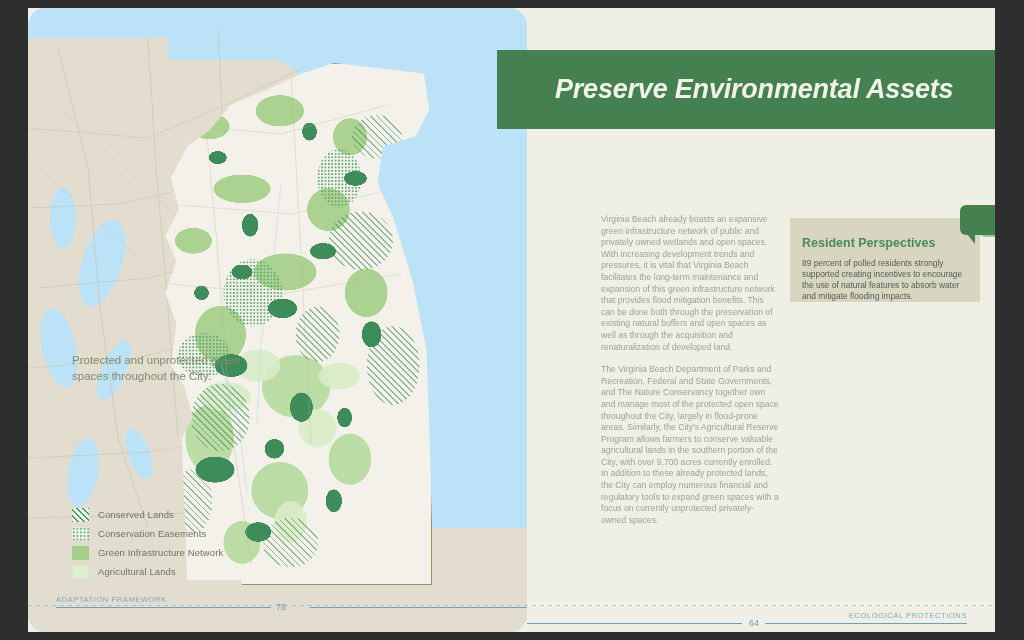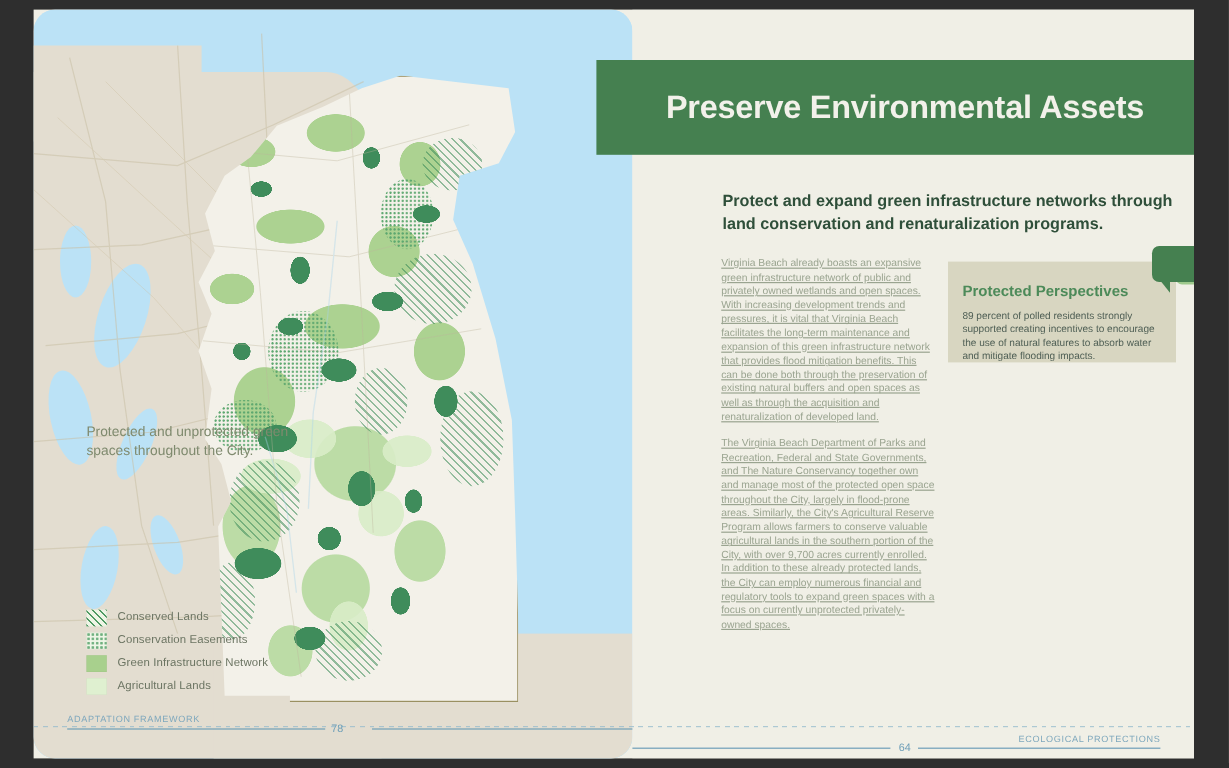--- a/index.html
+++ b/index.html
@@ -141,31 +141,31 @@
     background-image:radial-gradient(#6fb07f 1px, transparent 1.1px);
     background-size:3.6px 3.6px;}
   .sw-unprot{background:#3f8c5b;}
   .sw-gin{background:#a8d08d;}
   .sw-ag{background:#dff0d0;}
   .legend-label{font-size:9.5px;color:#6b7462;letter-spacing:.1px;}
 
   
   .page-right{position:absolute;left:499px;top:0;width:468px;height:624px;background:#f0efe6;}
 
-  .title-bar{position:absolute;left:-30px;top:42px;width:498px;height:79px;background:#458050;}
+  .title-bar{position:absolute;left:-30px;top:42px;width:498px;height:79px;background:#458050;font-style:italic;}
   .title-text{position:absolute;left:58px;top:0;right:20px;height:79px;
     display:flex;align-items:center;
     color:#f2f1ea;font-size:27px;font-weight:bold;letter-spacing:-.2px;}
 
   .subhead{position:absolute;left:75px;top:150px;width:385px;
     color:#2f4f3a;font-size:13.5px;line-height:19px;font-weight:bold;}
 
   .body-col{position:absolute;left:74px;top:206px;width:178px;}
   .body-col p{margin:0 0 11px 0;color:#9aa490;font-size:8.6px;line-height:11.6px;
-    text-align:left;text-decoration:underline;}
+    text-align:left;}
 
   .callout{position:absolute;left:263px;top:210px;width:190px;height:84px;background:#d8d6c1;}
   .callout-title{position:absolute;left:12px;top:18px;color:#4c8a59;font-size:12.5px;font-weight:bold;}
   .callout-body{position:absolute;left:12px;top:40px;width:168px;
     color:#4f5f55;font-size:8.4px;line-height:11px;}
   .bubbles{position:absolute;left:170px;top:-13px;width:62px;height:44px;}
   .bub-back{position:absolute;left:20px;top:6px;width:40px;height:26px;background:#9ec98c;border-radius:5px;}
   .bub-back:after{content:"";position:absolute;left:22px;bottom:-8px;width:0;height:0;
     border-left:7px solid #9ec98c;border-bottom:9px solid transparent;}
   .bub-front{position:absolute;left:0;top:0;width:44px;height:30px;background:#458050;border-radius:6px;}
@@ -267,33 +267,32 @@
           <span class="legend-label">Agricultural Lands</span>
         </div>
       </div>
     </div>
 
     <div class="page-right">
       <div class="title-bar">
         <div class="title-text">Preserve Environmental Assets</div>
       </div>
 
-      <div class="subhead">Protect and expand green infrastructure networks through land conservation and renaturalization programs.</div>
 
       <div class="body-col">
         <p>Virginia Beach already boasts an expansive green infrastructure network of public and privately owned wetlands and open spaces. With increasing development trends and pressures, it is vital that Virginia Beach facilitates the long-term maintenance and expansion of this green infrastructure network that provides flood mitigation benefits. This can be done both through the preservation of existing natural buffers and open spaces as well as through the acquisition and renaturalization of developed land.</p>
         <p>The Virginia Beach Department of Parks and Recreation, Federal and State Governments, and The Nature Conservancy together own and manage most of the protected open space throughout the City, largely in flood-prone areas. Similarly, the City's Agricultural Reserve Program allows farmers to conserve valuable agricultural lands in the southern portion of the City, with over 9,700 acres currently enrolled. In addition to these already protected lands, the City can employ numerous financial and regulatory tools to expand green spaces with a focus on currently unprotected privately-owned spaces.</p>
       </div>
 
       <div class="callout">
         <div class="bubbles">
           <div class="bub-back"></div>
           <div class="bub-front"></div>
         </div>
-        <div class="callout-title">Protected Perspectives</div>
+        <div class="callout-title">Resident Perspectives</div>
         <div class="callout-body">89 percent of polled residents strongly supported creating incentives to encourage the use of natural features to absorb water and mitigate flooding impacts.</div>
       </div>
     </div>
 
     <div class="spine"></div>
 
     <div class="footer">
       <div class="f-left">
         <div class="f-label" style="left:28px;top:3px;">ADAPTATION FRAMEWORK</div>
         <div class="f-rule" style="left:28px;top:15px;width:215px;"></div>

